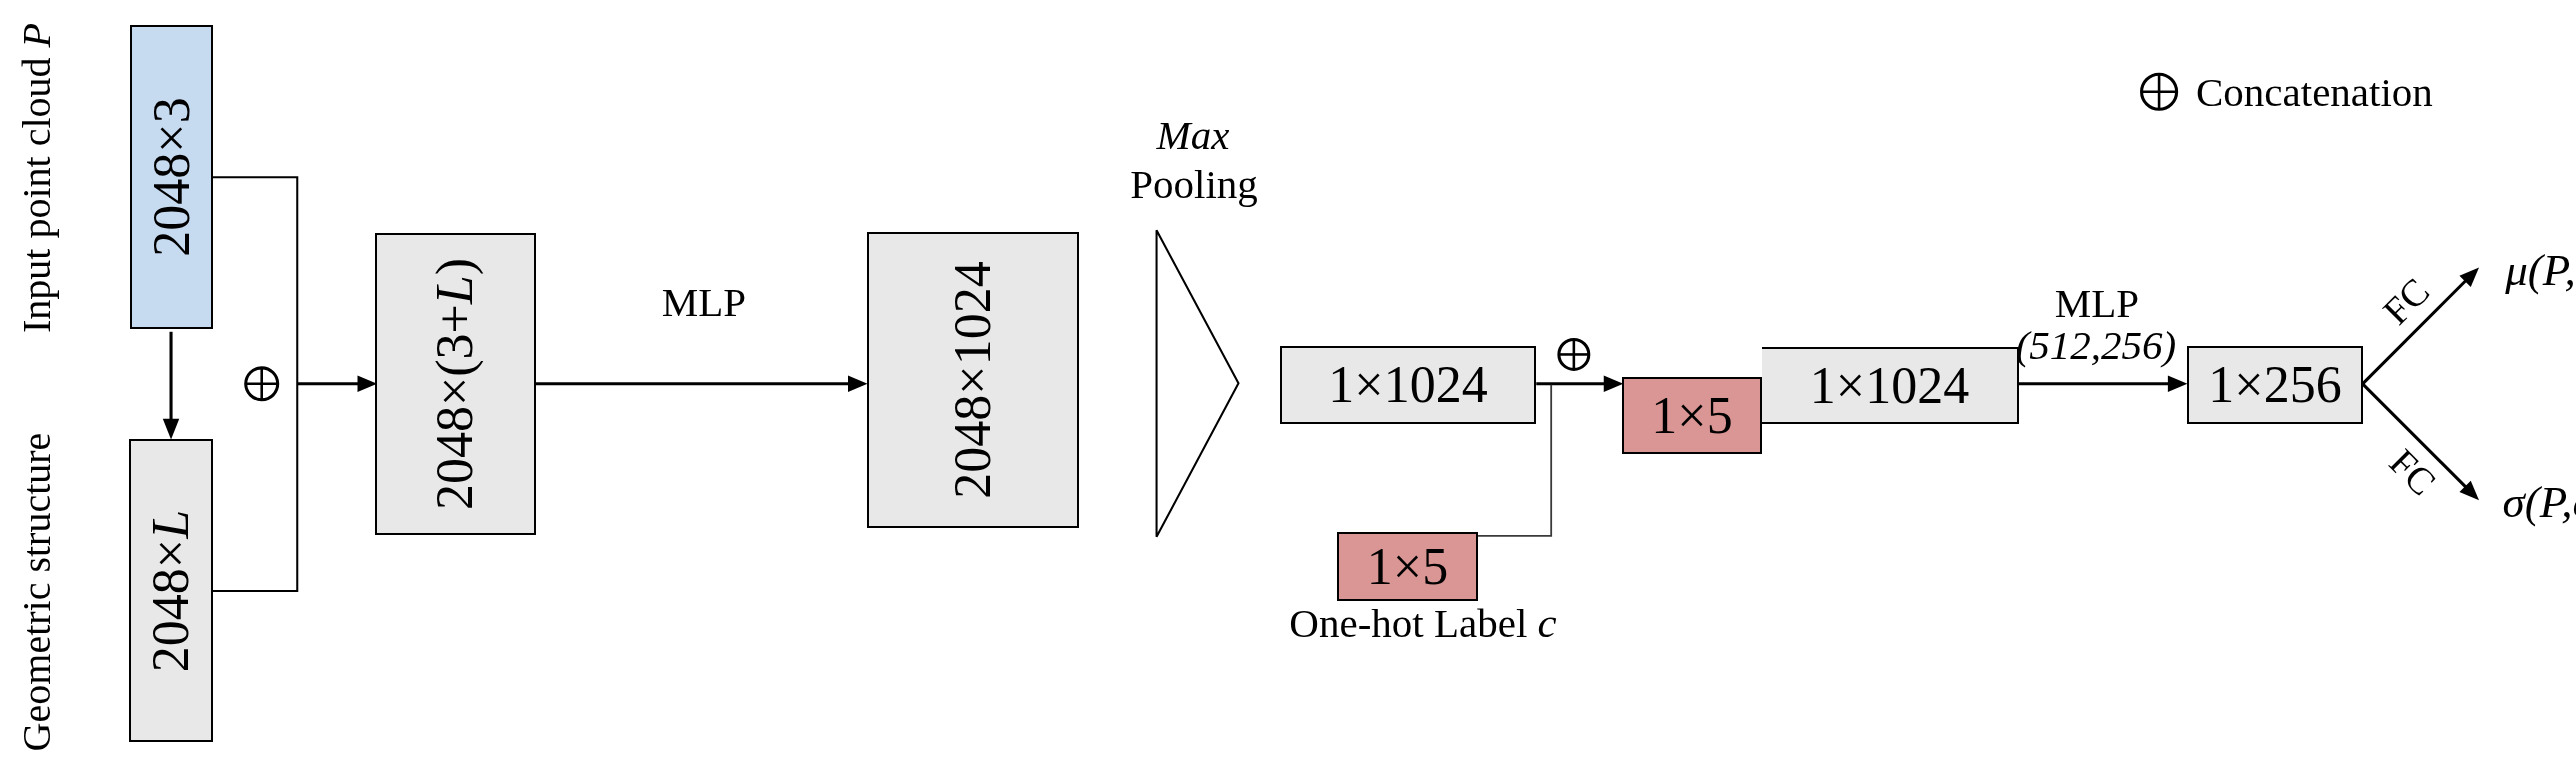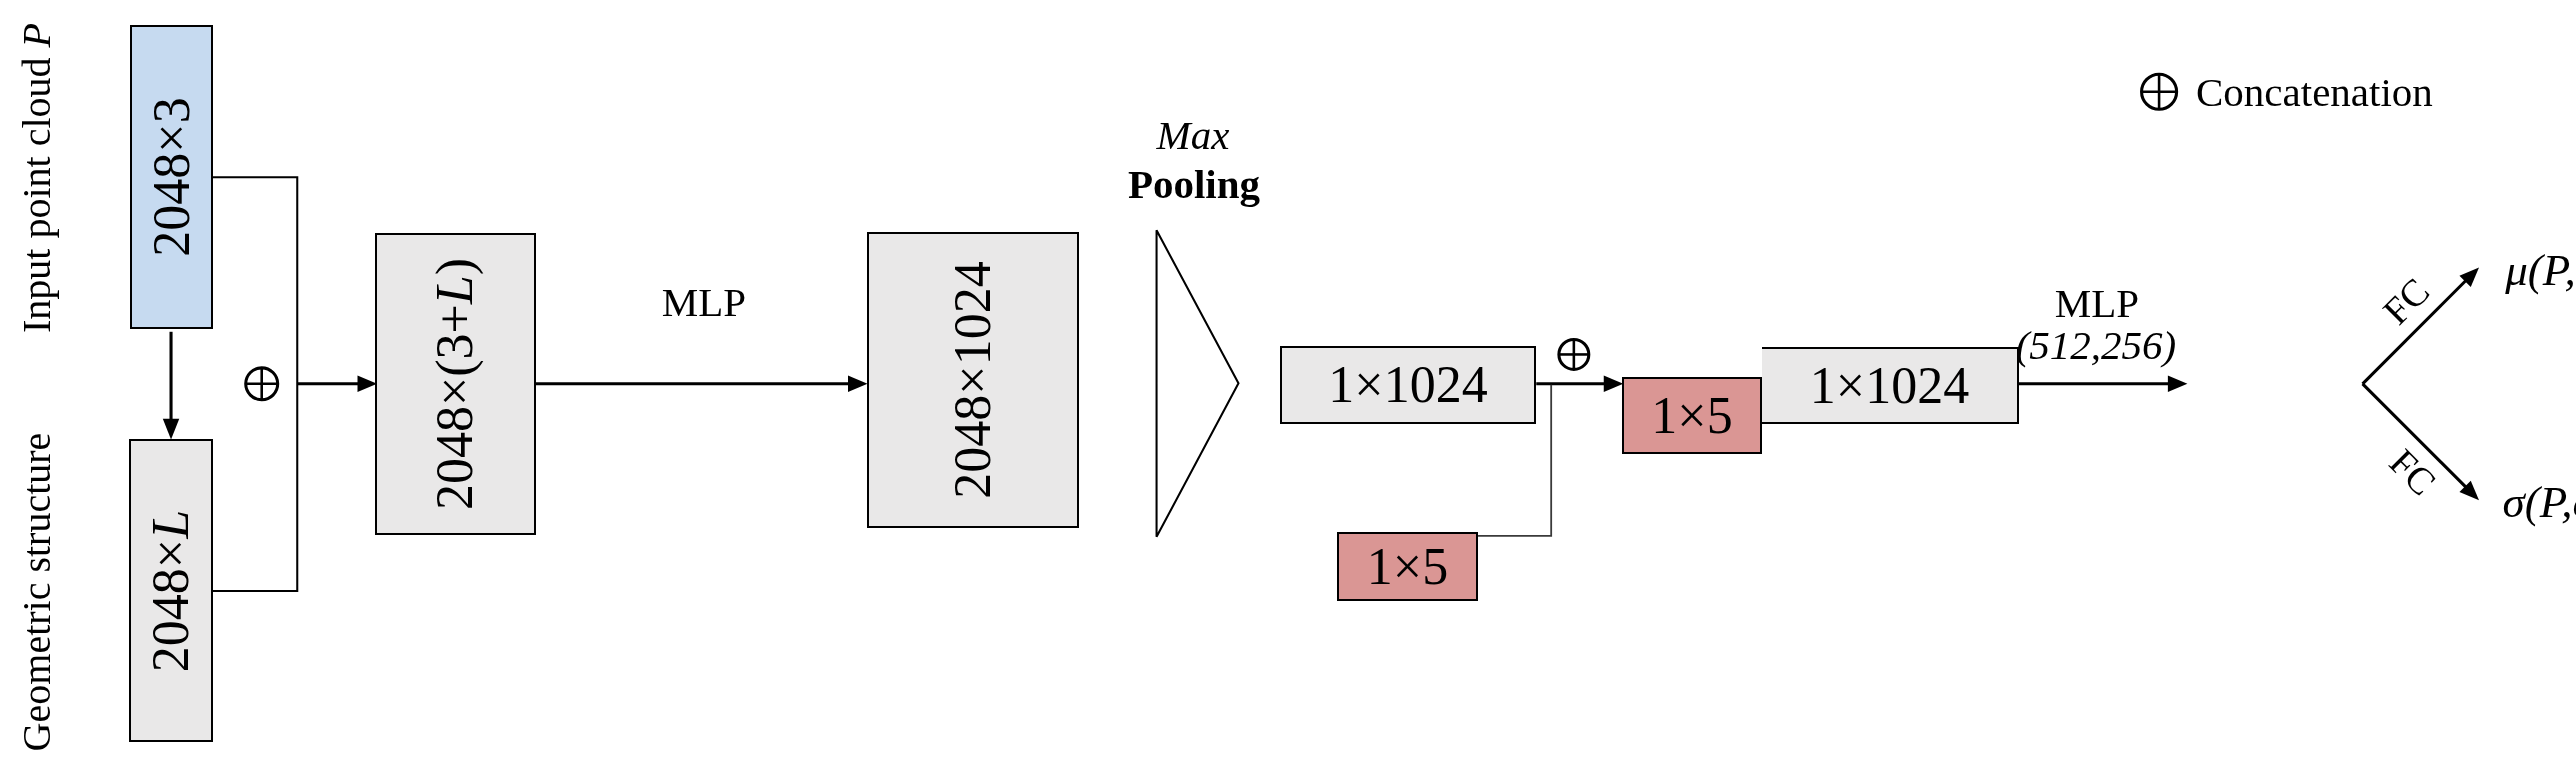--- a/index.html
+++ b/index.html
@@ -125,40 +125,44 @@
   <div class="box vert fill-gray" style="left:375px; top:233px; width:161px; height:302px;">
     <span class="lbl"><span>2048×(3+</span><span class="math">L</span><span>)</span></span>
   </div>
   <div class="box vert fill-gray" style="left:867px; top:232px; width:212px; height:296px;">
     <span class="lbl"><span>2048×1024</span></span>
   </div>
 
   <div class="txt" style="left:704px; top:302px;">MLP</div>
 
   <div class="txt" style="left:1193px; top:135px;font-style:italic;">Max</div>
-  <div class="txt" style="left:1194px; top:184px;font-weight:bold;">Pooling</div>
+  <div class="txt" style="left:1194px; top:184px;">Pooling</div>
 
   <div class="box fill-gray" style="left:1280px; top:346px; width:256px; height:78px;">
     <span class="lbl"><span>1×1024</span></span>
   </div>
 
   <div class="box fill-rose" style="left:1337px; top:502px; width:141px; height:69px;">
     <span class="lbl"><span>1×5</span></span>
   </div>
+  <div class="txt" style="left:1423px; top:622px;"><span>One-hot Label </span><span class="math" style="font-size:43px;">c</span></div>
 
   <div class="box fill-rose" style="left:1622px; top:347px; width:140px; height:77px;">
     <span class="lbl"><span>1×5</span></span>
   </div>
   <div class="box fill-gray noleft" style="left:1762px; top:347px; width:257px; height:77px;">
     <span class="lbl"><span>1×1024</span></span>
   </div>
 
   <div class="txt" style="left:2097px; top:303px;">MLP</div>
   <div class="txt" style="left:2096px; top:345px;font-style:italic;">(512,256)</div>
 
+  <div class="box fill-gray" style="left:2187px; top:346px; width:176px; height:78px;">
+    <span class="lbl"><span>1×256</span></span>
+  </div>
 
   <div class="txt fc-up" style="left:2406px; top:301px;">FC</div>
   <div class="txt fc-dn" style="left:2413px; top:472px;">FC</div>
 
   <div class="txt mu-sigma" style="left:2558px; top:270px;">μ(P,c)</div>
   <div class="txt mu-sigma" style="left:2555px; top:502px;">σ(P,c)</div>
 
   <div class="txt left-anchor" style="left:2196px; top:92px;">Concatenation</div>
 
 </div>

